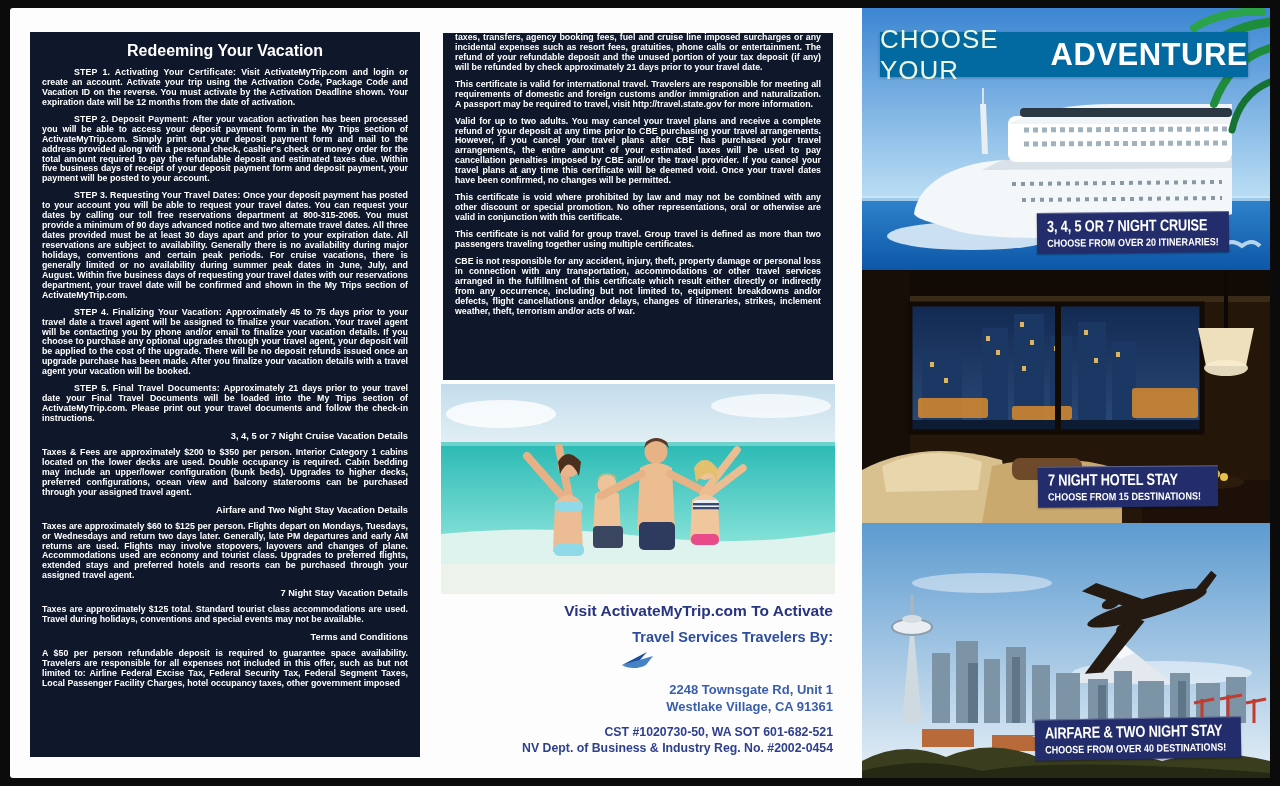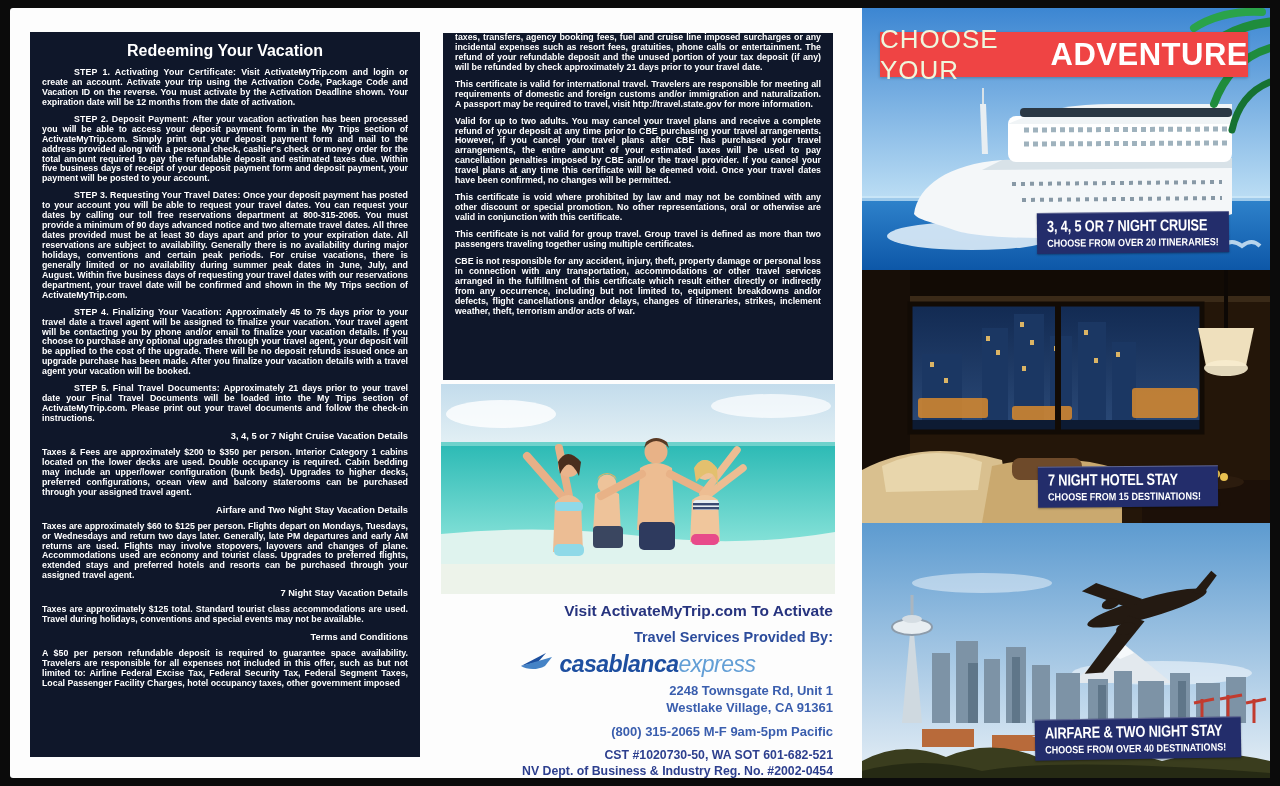--- a/index.html
+++ b/index.html
@@ -30,21 +30,21 @@
   .cst-line{font-size:12.3px;font-weight:bold;color:#2d3f8e;margin-top:9px;line-height:1.3;}
   .nv-line{font-size:12.3px;font-weight:bold;color:#2d3f8e;line-height:1.3;}
 
   
   .panel-right{position:absolute;left:852px;top:0;width:408px;height:770px;overflow:hidden;}
   .sect{position:relative;width:408px;overflow:hidden;}
   .sect svg{display:block;}
   .sect-cruise{height:262px;}
   .sect-hotel{height:253px;}
   .sect-airfare{height:255px;}
-  .banner{position:absolute;left:18px;top:24px;width:368px;height:45px;background:#ef4444;
+  .banner{position:absolute;left:18px;top:24px;width:368px;height:45px;background:#0369a1;
           display:flex;align-items:center;justify-content:center;gap:9px;box-shadow:0 1px 3px rgba(0,0,0,.25);}
   .banner-light{font-size:26px;color:#eef7dd;letter-spacing:1px;font-weight:normal;}
   .banner-bold{font-size:31px;color:#ffffff;font-weight:bold;letter-spacing:.5px;}
   .photo-label{position:absolute;background:#232d6b;color:#fff;padding:4px 10px 5px;
                box-shadow:0 1px 2px rgba(0,0,0,.35);border-top:1px solid rgba(255,255,255,.28);}
   .label-line1{font-size:16px;font-weight:bold;white-space:nowrap;transform:scaleX(.8);transform-origin:0 50%;letter-spacing:-.2px;}
   .label-line2{font-size:10.5px;font-weight:bold;white-space:nowrap;transform:scaleX(.86);transform-origin:0 50%;margin-top:1px;}
   .label-cruise{left:175px;top:204px;width:172px;transform:rotate(-.6deg);}
   .label-hotel{left:176px;top:458px;width:160px;transform:rotate(-.4deg);}
   .label-airfare{left:173px;top:710px;width:186px;transform:rotate(-1deg);}
@@ -137,33 +137,31 @@
           <rect x="252" y="116" width="26" height="10" rx="4" fill="#e8eef2"></rect>
           <rect x="252" y="119" width="26" height="2.4" fill="#3a4a72"></rect>
           <rect x="252" y="123" width="26" height="2.4" fill="#3a4a72"></rect>
           <rect x="250" y="150" width="28" height="11" rx="5" fill="#e84a8a"></rect>
         </g>
       </svg>
     </div>
 
     <div class="contact">
       <div class="visit-line">Visit ActivateMyTrip.com To Activate</div>
-      <div class="provided-line">Travel Services Provided By:</div>
+      <div class="provided-line">Travel Services Travelers By:</div>
       <div class="logo-row">
         <span>
           <svg width="34" height="22" viewBox="0 0 34 22">
             <path d="M1 14 L26 1 L18 10 Z" fill="#1d4f9e"></path>
             <path d="M1 14 L32 5 L25 14 C16 19 6 17 1 14 Z" fill="#4583c6"></path>
           </svg>
         </span>
-        <span class="logo-text"><span class="logo-primary">casablanca</span><span class="logo-secondary">express</span></span>
       </div>
       <div class="addr-line">2248 Townsgate Rd, Unit 1</div>
       <div class="addr-line">Westlake Village, CA 91361</div>
-      <div class="phone-line">(800) 315-2065 M-F 9am-5pm Pacific</div>
       <div class="cst-line">CST #1020730-50, WA SOT 601-682-521</div>
       <div class="nv-line">NV Dept. of Business &amp; Industry Reg. No. #2002-0454</div>
     </div>
 
     <section class="panel-right">
 
       <div class="sect sect-cruise">
         <svg width="408" height="262" viewBox="0 0 408 262" preserveAspectRatio="none">
           <defs>
             <linearGradient id="csky" x1="0" y1="0" x2="0" y2="1">

